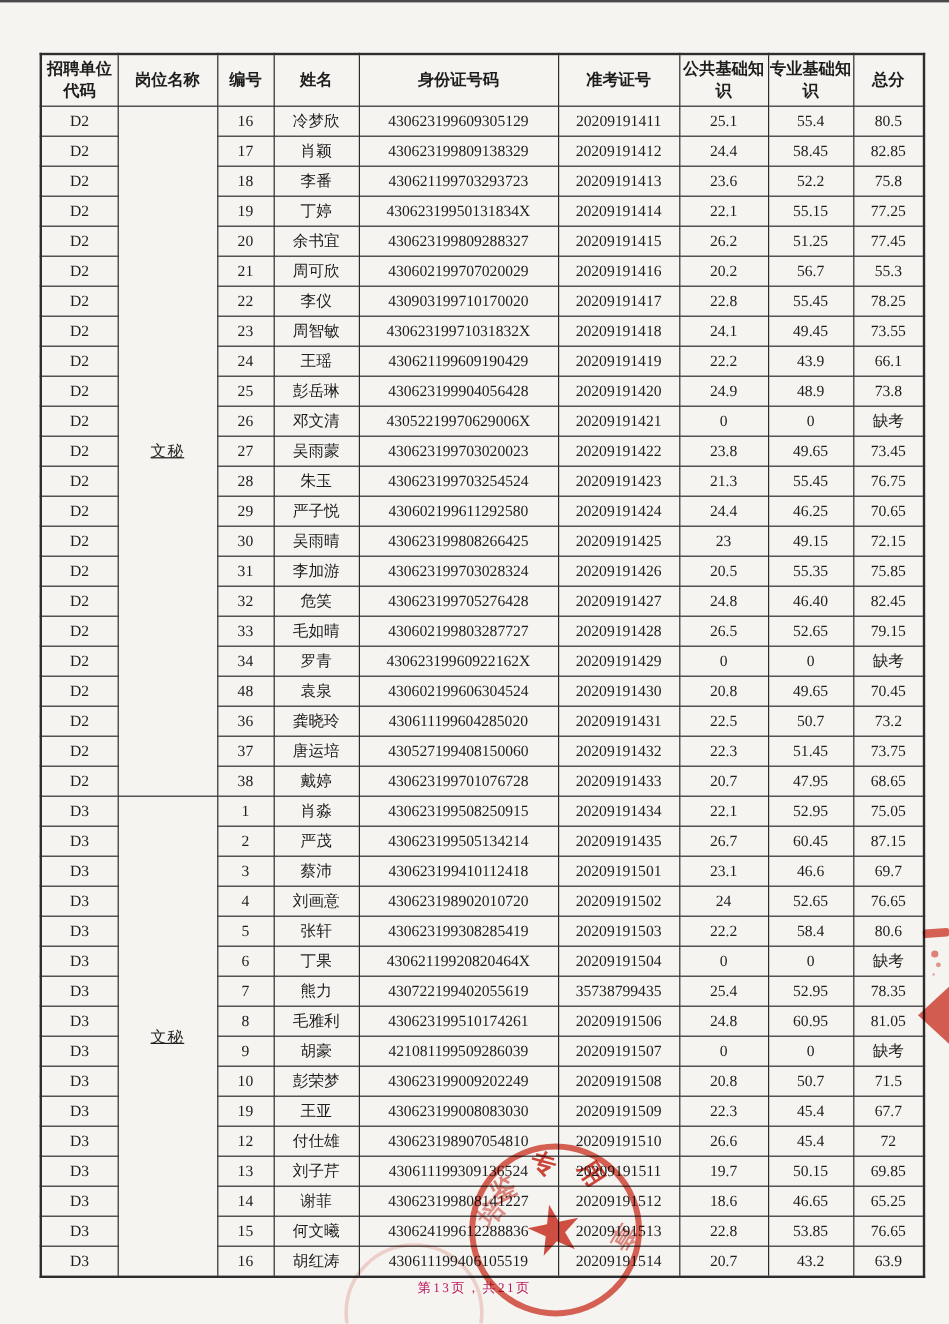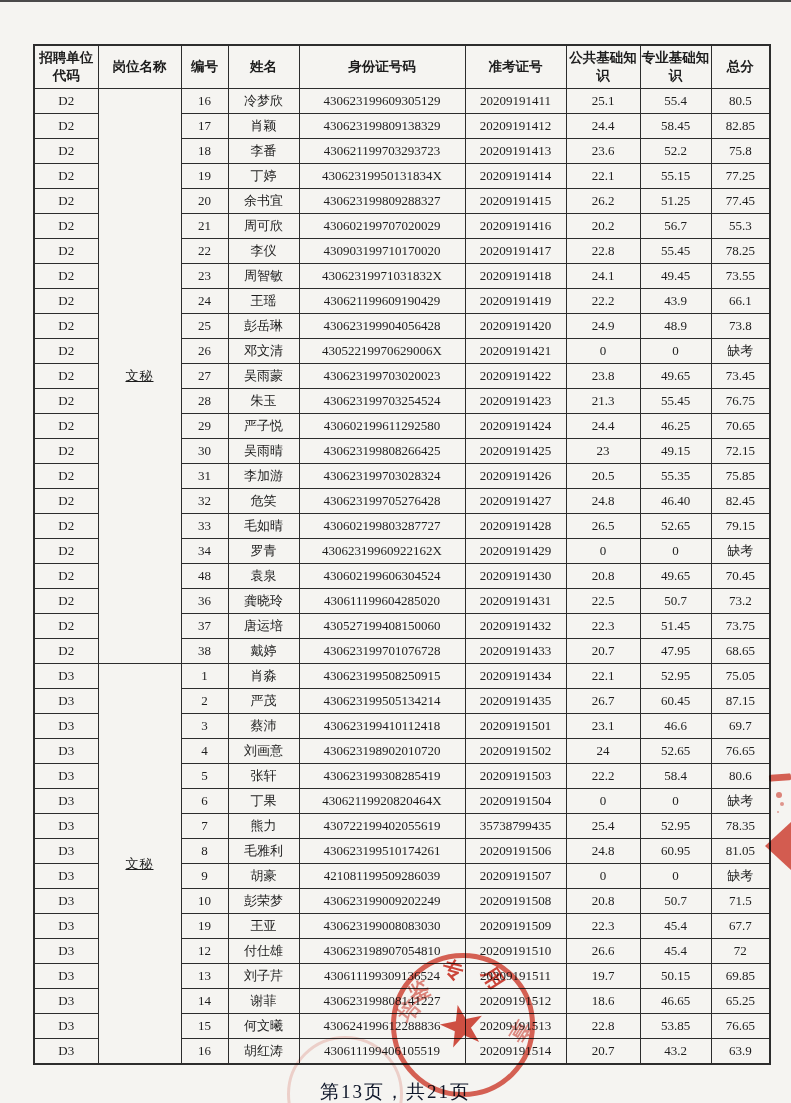--- a/index.html
+++ b/index.html
@@ -26,21 +26,21 @@
   .score-table thead th{
     height:42px;font-size:13.5px;font-weight:600;line-height:1.3;
     white-space:normal;
   }
   .score-table tbody td{height:24px;font-size:13px;}
   td.pos-cell{font-size:14px;letter-spacing:1px;text-decoration:underline;}
   td.id-cell{font-size:12.5px;}
 
   .page-footer{
     position:absolute;left:0;right:0;top:1066px;height:20px;
-    text-align:center;font-size:19px;letter-spacing:2px;color:#0f172a;margin-top:13px;
+    text-align:center;font-size:11px;letter-spacing:2px;color:#be185d;
   }
 
   
   .stamp-layer{position:absolute;inset:0;pointer-events:none;}
   .seal-circle{
     position:absolute;left:391px;top:953px;width:134px;height:134px;
     border:5px solid rgba(211,56,41,0.78);border-radius:50%;
     mix-blend-mode:multiply;
   }
   .seal-circle-faint{

